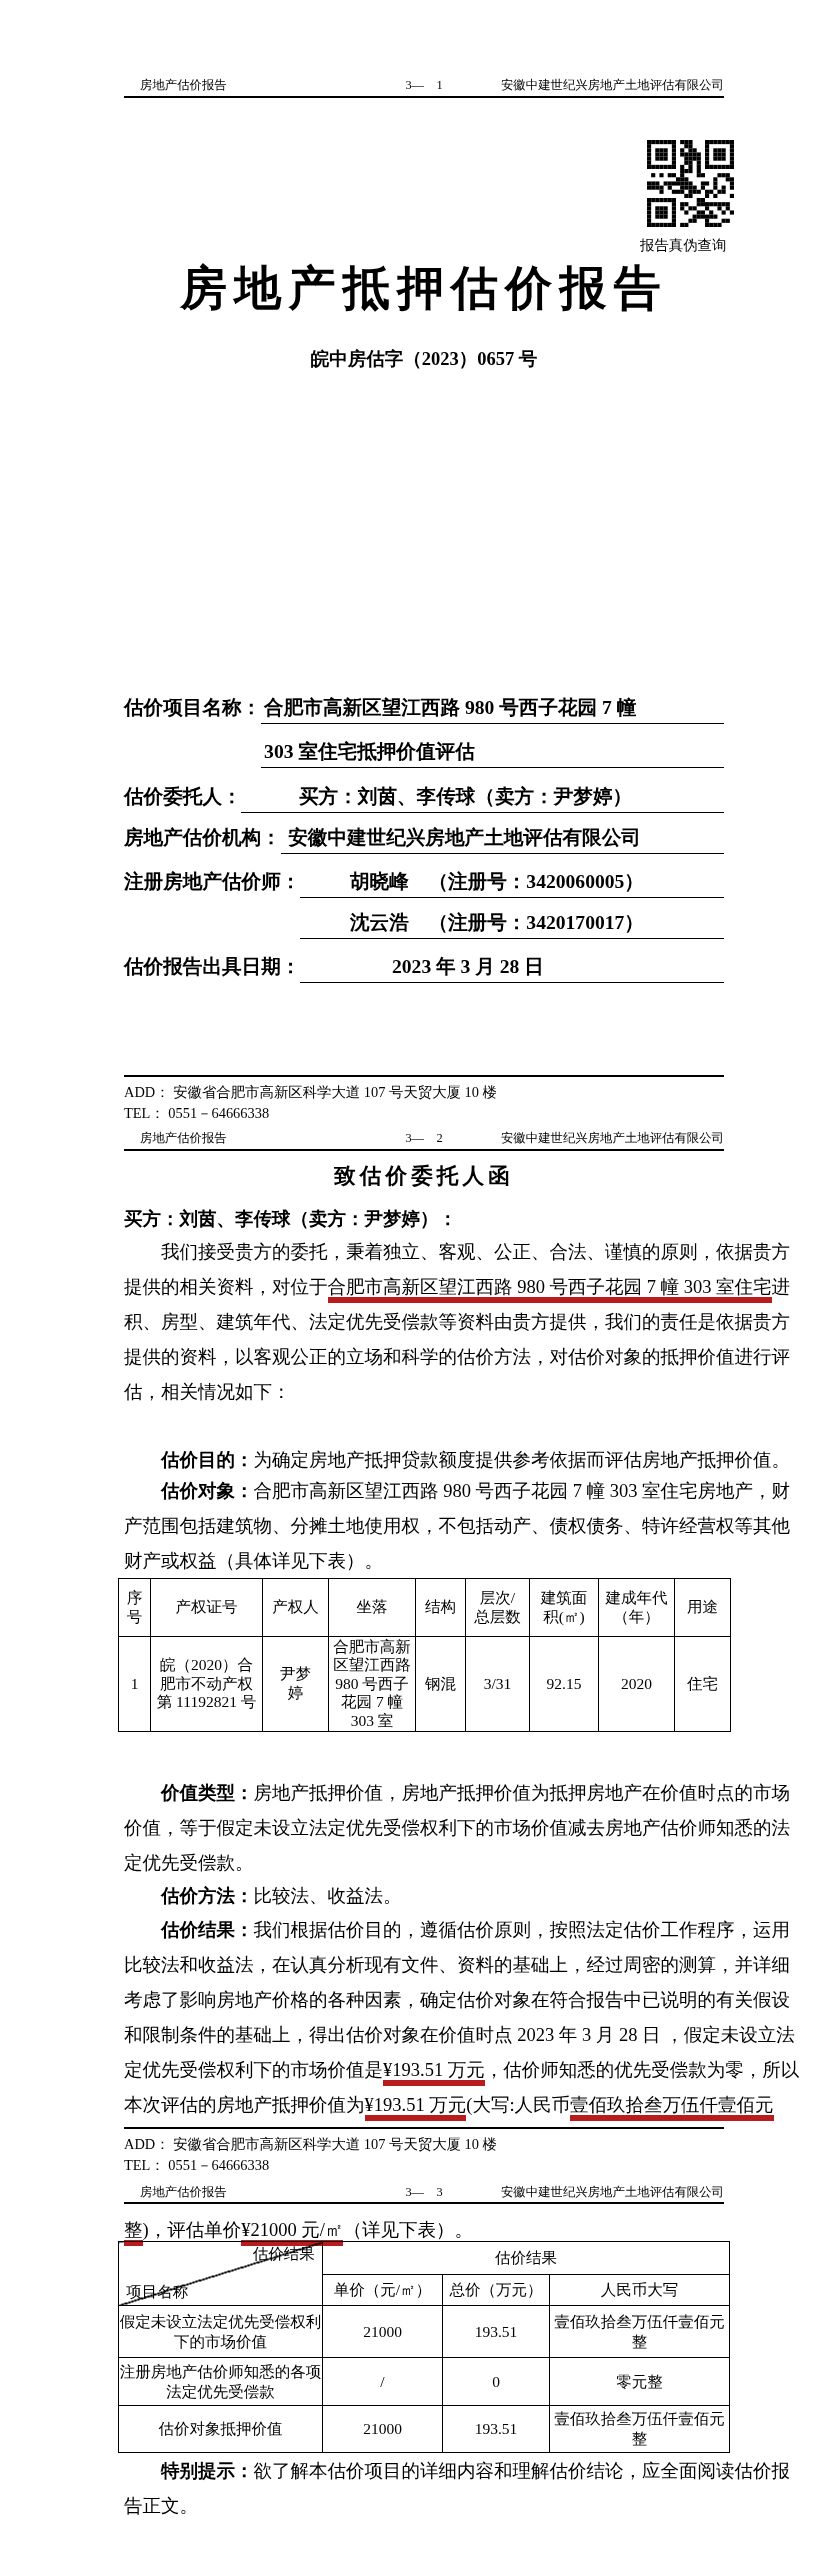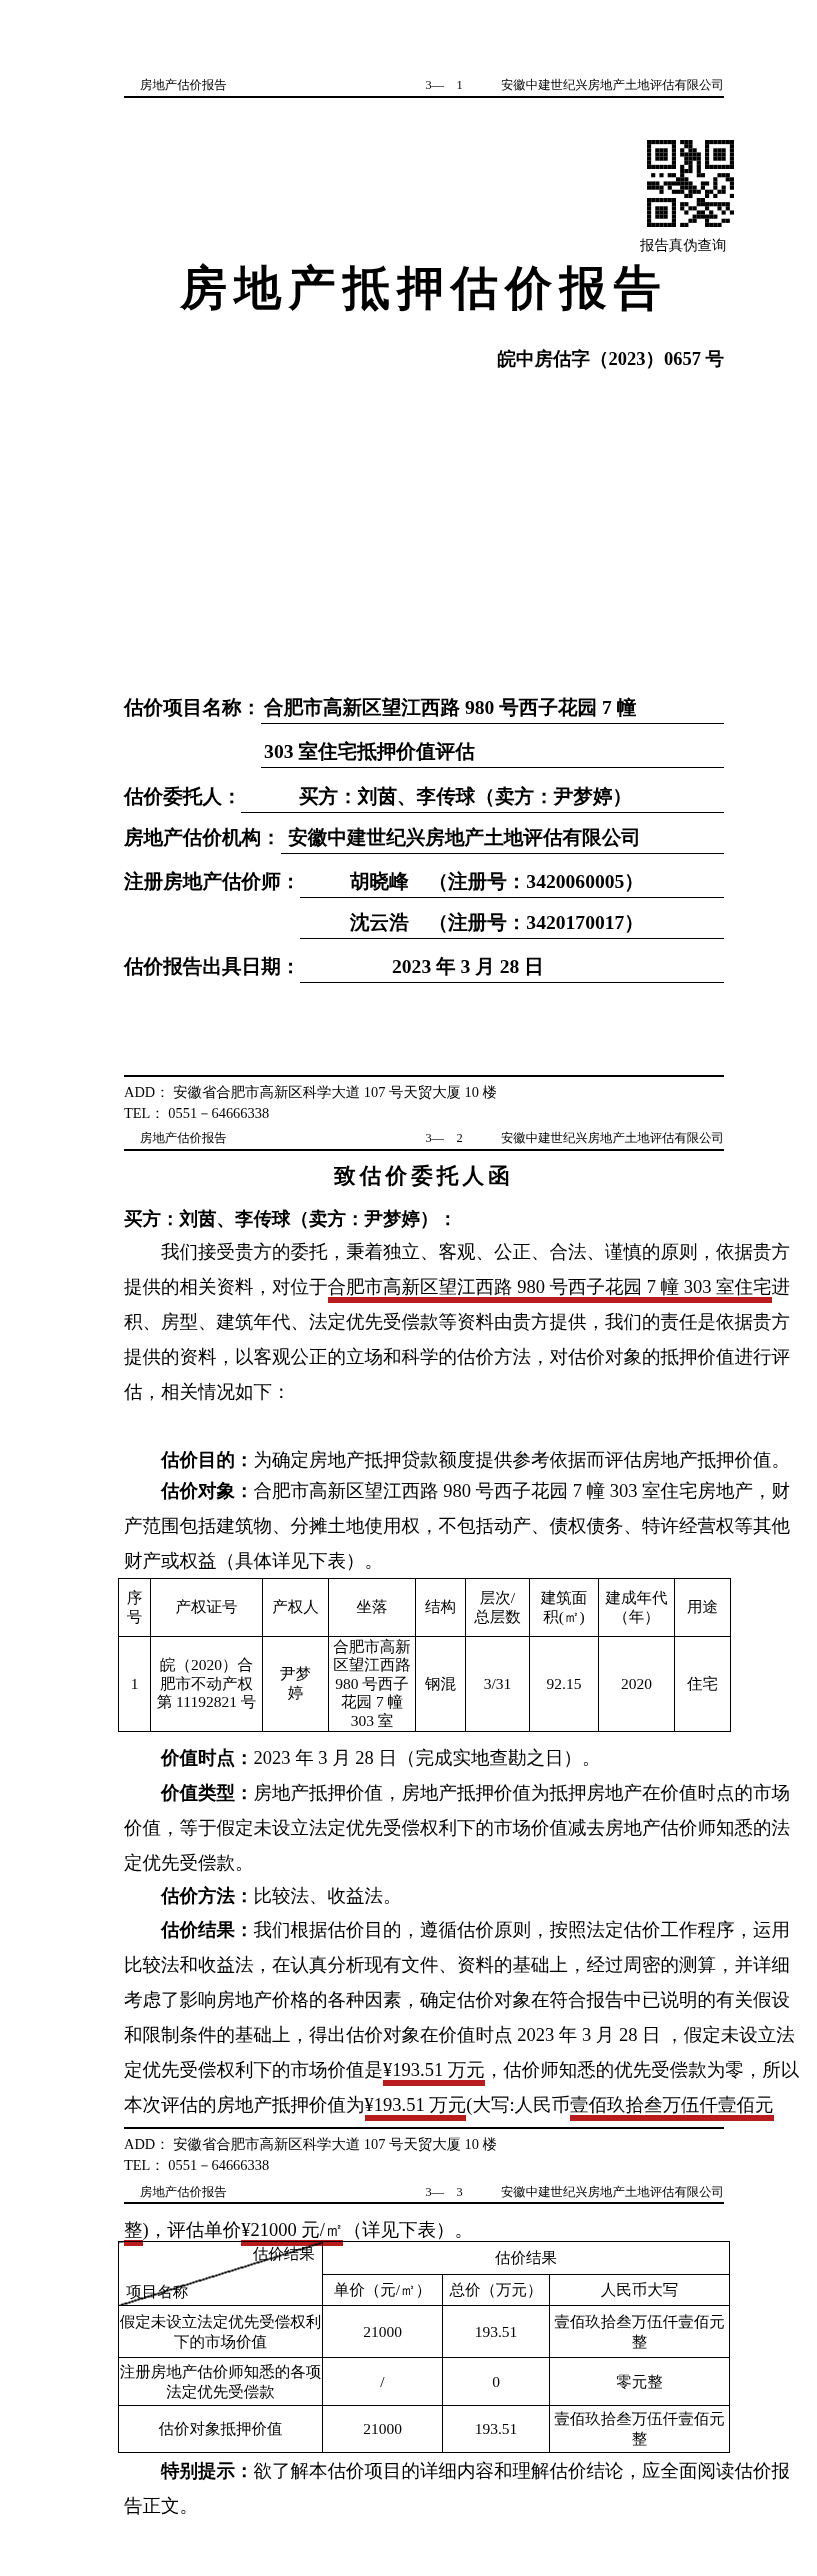--- a/index.html
+++ b/index.html
@@ -1,27 +1,27 @@
 <!DOCTYPE html>
 <html style="font-size:8.2px"><head>
 <meta charset="utf-8">
 <style>
   html,body{margin:0;padding:0;background:#fff;}
   #canvas{position:relative;width:818px;height:3300px;background:#ffffff;color:#000;
           font-family:"Liberation Serif",serif;overflow:hidden;}
   
   .hdr{position:absolute;left:124px;width:600px;height:16.5px;font-size:12.4px;}
   .hdr .hl{position:absolute;left:16px;top:0;}
-  .hdr .hc{position:absolute;left:50%;top:0;transform:translateX(-50%);margin-left:20px;}
+  .hdr .hc{position:absolute;left:50%;top:0;transform:translateX(-50%);}
   .hdr .hr{position:absolute;right:0;top:0;}
   .rule{position:absolute;left:124px;width:600px;height:0;border-top:2.1px solid #000;}
   
   .title{position:absolute;left:124px;top:257px;width:600px;text-align:center;
          font-family:"Liberation Sans",sans-serif;font-weight:bold;font-size:47px;letter-spacing:7.2px;}
-  .docno{position:absolute;left:124px;top:346px;width:600px;text-align:right;
+  .docno{position:absolute;left:124px;top:346px;width:600px;text-align:center;
          font-weight:bold;font-size:18.5px;}
   .qrwrap{position:absolute;left:647px;top:140px;width:87px;height:87px;}
   .qrlabel{position:absolute;left:640px;top:236px;width:99px;text-align:left;font-size:14.4px;}
   .cf{position:absolute;left:124px;width:600px;height:30px;display:flex;
       font-size:19.6px;font-weight:bold;}
   .cfl{flex:none;font-family:"Liberation Sans",sans-serif;white-space:nowrap;}
   .cfv{flex:1 1 auto;border-bottom:1.5px solid #000;white-space:nowrap;}
   
   .letter-title{position:absolute;left:124px;top:1161px;width:600px;text-align:center;
         font-family:"Liberation Sans",sans-serif;font-weight:bold;font-size:21.6px;letter-spacing:4.1px;}
@@ -404,23 +404,20 @@
 303 室</td>
       <td>钢混</td>
       <td>3/31</td>
       <td>92.15</td>
       <td>2020</td>
       <td>住宅</td>
     </tr>
   </tbody>
     </table>
 
-  <div class="para" style="top:1740px">
-      <div class="line ind"><span class="b">价值时点：</span><span>2023 年 3 月 28 日（完成实地查勘之日）。</span></div>
-    </div>
   <div class="para" style="top:1775px">
       <div class="line ind"><span class="b">价值类型：</span><span>房地产抵押价值，房地产抵押价值为抵押房地产在价值时点的市场</span></div>
       <div class="line"><span>价值，等于假定未设立法定优先受偿权利下的市场价值减去房地产估价师知悉的法</span></div>
       <div class="line"><span>定优先受偿款。</span></div>
     </div>
   <div class="para" style="top:1878px">
       <div class="line ind"><span class="b">估价方法：</span><span>比较法、收益法。</span></div>
     </div>
   <div class="para" style="top:1912px">
       <div class="line ind"><span class="b">估价结果：</span><span>我们根据估价目的，遵循估价原则，按照法定估价工作程序，运用</span></div>

